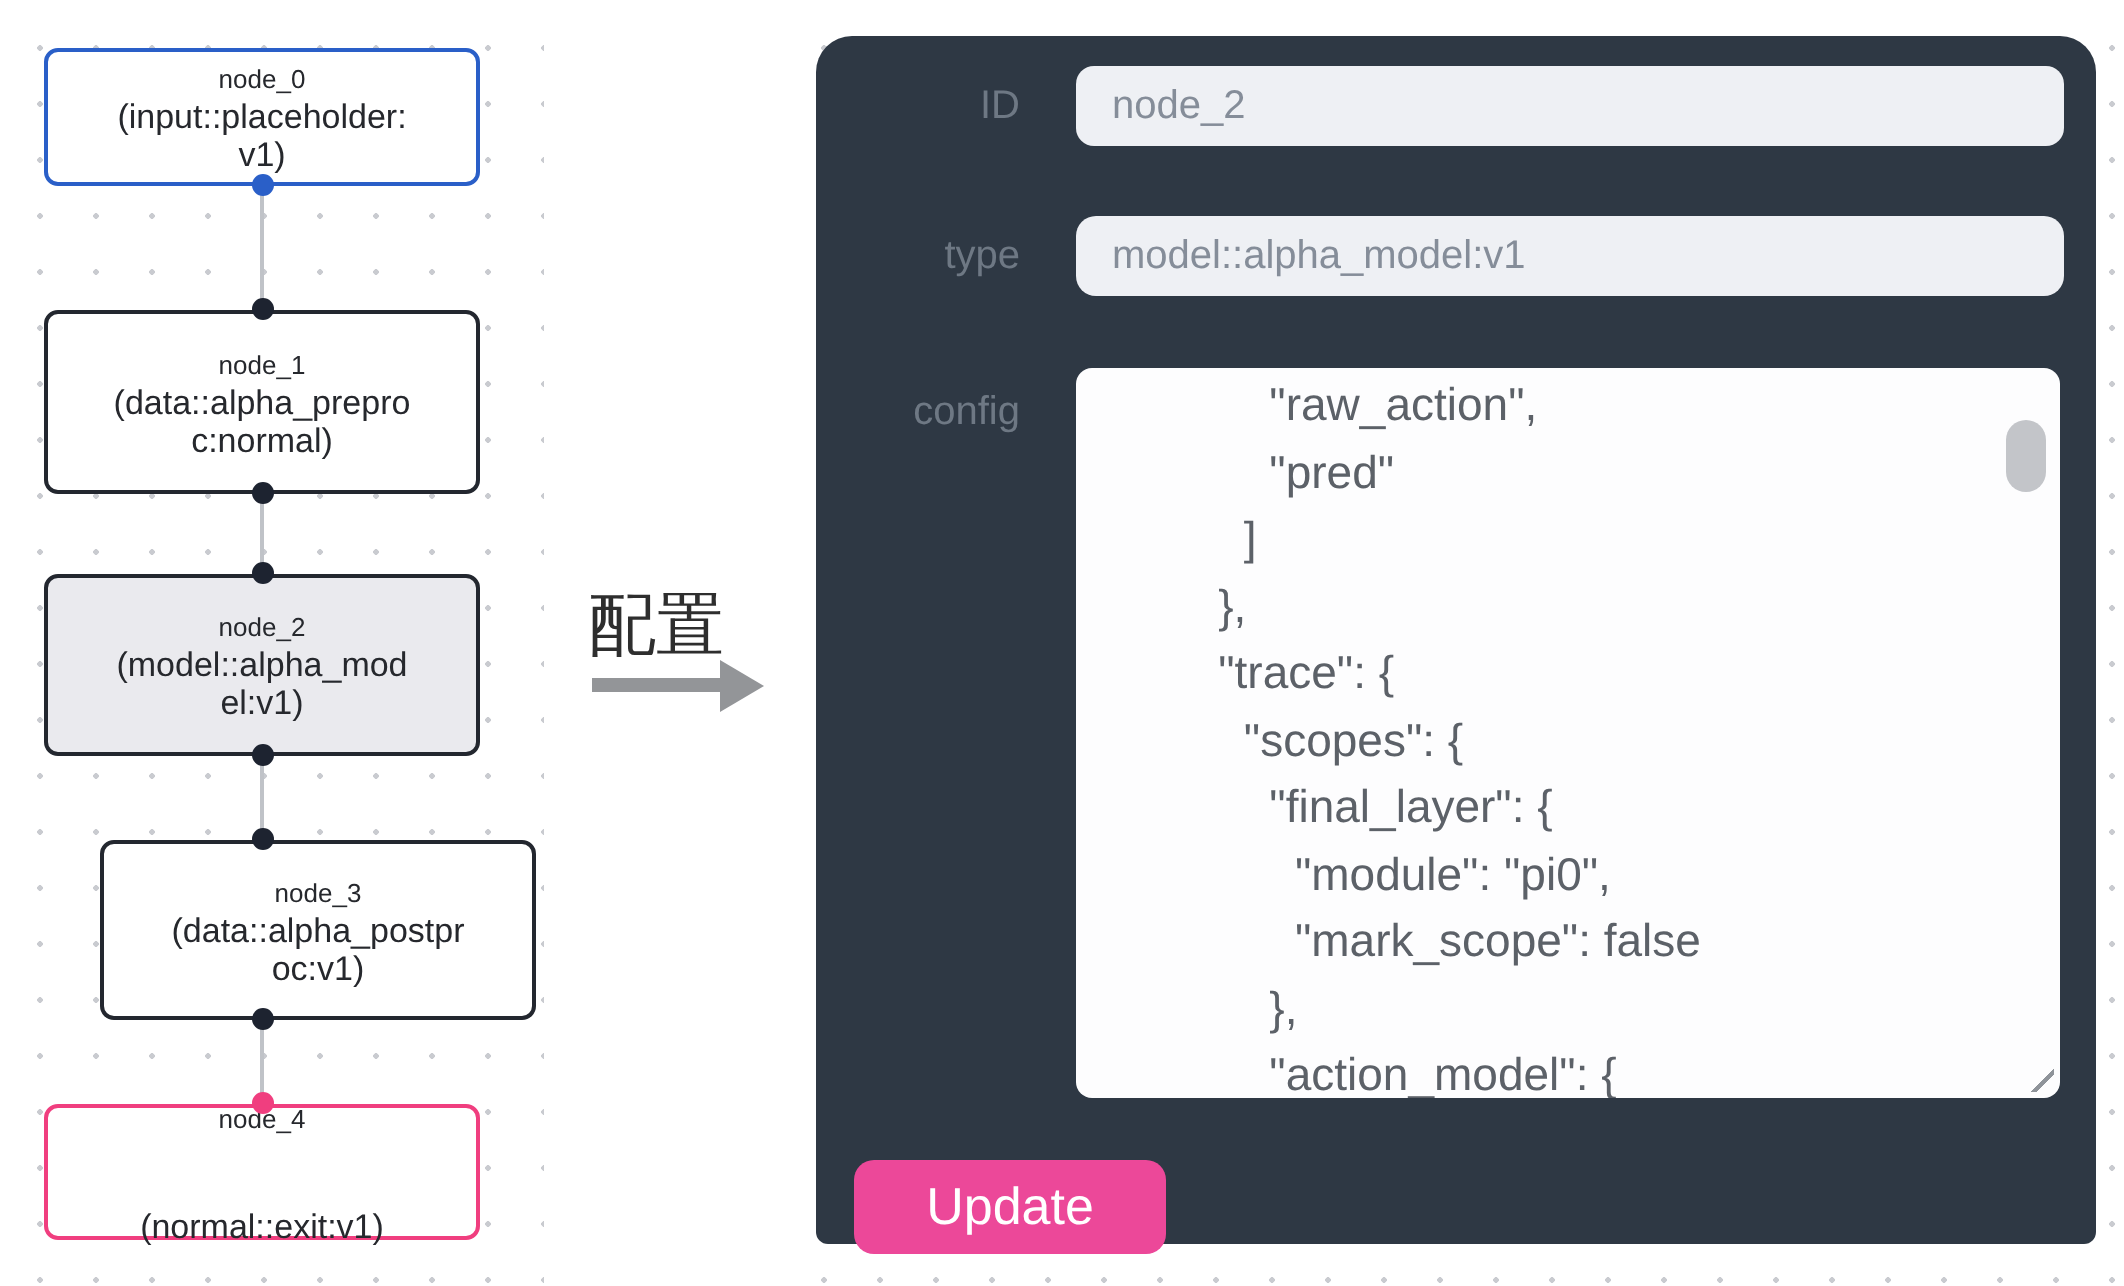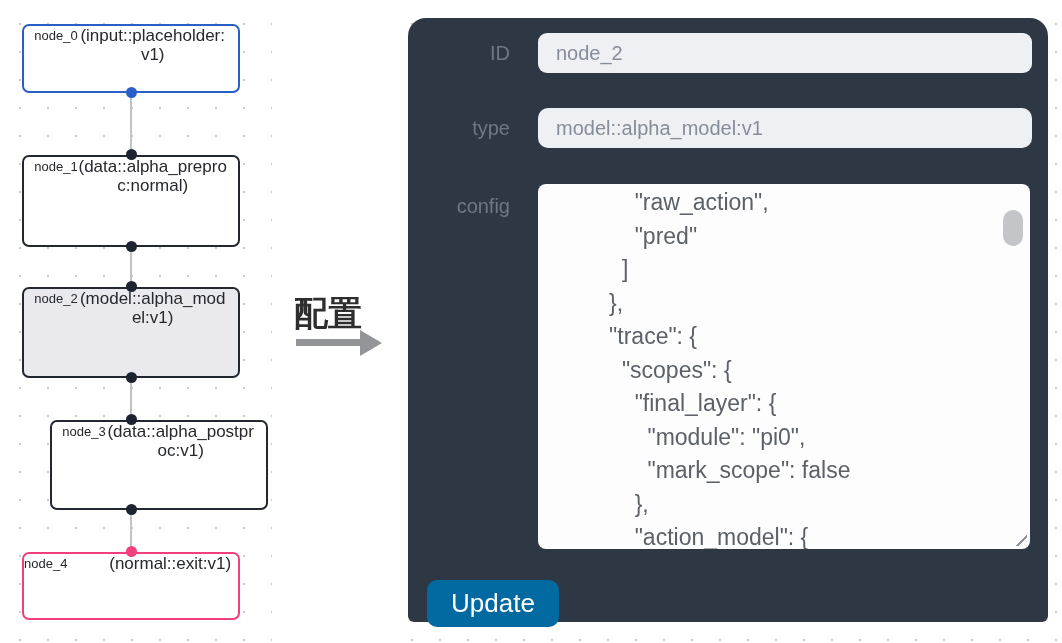--- a/index.html
+++ b/index.html
@@ -5,60 +5,60 @@
   html,body{margin:0;padding:0;background:#ffffff;}
   *{box-sizing:border-box;font-family:"Liberation Sans","DejaVu Sans",sans-serif;}
   #stage{position:relative;width:1062px;height:643px;background:#ffffff;overflow:hidden;}
 
   
   .canvas{position:absolute;top:0;height:643px;background-image:radial-gradient(circle,#c9cbd0 1.3px,transparent 1.5px);background-size:28px 28px;background-position:6px 10px;}
   #canvas-left{left:0;width:272px;}
   #canvas-right{left:392px;width:670px;}
 
   
-  .flow-node{position:absolute;left:22px;width:218px;background:#ffffff;border:2px solid #23272f;border-radius:7px;display:flex;justify-content:center;z-index:2;}
+  .flow-node{position:absolute;left:22px;width:218px;background:#ffffff;border:2px solid #23272f;border-radius:7px;display:flex;flex-direction:column;align-items:center;justify-content:center;z-index:2;}
   .flow-node .node-title{font-size:13px;line-height:19px;color:#26282d;text-align:center;}
   .flow-node .node-subtitle{font-size:17px;line-height:19px;color:#26282d;text-align:center;width:150px;word-break:break-all;}
   #node-0{top:24px;height:69px;border-color:#2a5fc8;}
   #node-1{top:155px;height:92px;}
   #node-2{top:287px;height:91px;background:#eaeaee;}
   #node-3{top:420px;height:90px;margin-left:28px;}
   #node-4{top:552px;height:68px;border-color:#f03e7f;gap:35px;}
 
   
   .flow-edge{position:absolute;left:130px;width:2px;background:#c0c3c8;z-index:1;}
   #edge-0{top:93px;height:62px;}
   #edge-1{top:247px;height:40px;}
   #edge-2{top:378px;height:42px;}
   #edge-3{top:510px;height:42px;}
   .handle{position:absolute;left:126px;width:11px;height:11px;border-radius:50%;background:#1d2330;z-index:3;}
   .handle.blue{background:#2a5fc8;}
   .handle.pink{background:#f03e7f;}
 
   
-  #config-annotation{position:absolute;left:294px;top:295px;z-index:4;font-weight:bold;}
+  #config-annotation{position:absolute;left:294px;top:295px;z-index:4;}
   #config-annotation .cn-label{font-size:34px;line-height:36px;color:#2e2e2e;}
   #arrow{position:absolute;left:296px;top:330px;width:90px;height:28px;}
   #arrow .shaft{position:absolute;left:0;top:9px;width:66px;height:7px;background:#939598;}
   #arrow .head{position:absolute;left:64px;top:0;width:0;height:0;border-top:13px solid transparent;border-bottom:13px solid transparent;border-left:22px solid #939598;}
 
   
   #config-panel{position:absolute;left:408px;top:18px;width:640px;height:604px;background:#2e3844;border-radius:18px 18px 6px 6px;z-index:2;}
   .field-label{position:absolute;left:0;width:102px;height:40px;line-height:40px;text-align:right;font-size:20px;color:#6e7884;}
   #label-id{top:15px;}
   #label-type{top:90px;}
   #label-config{top:168px;}
   .panel-input{position:absolute;left:130px;width:494px;height:40px;background:#eef0f4;border:none;border-radius:9px;padding:0 18px;font-size:20px;color:#858d99;outline:none;}
   #input-id{top:15px;}
   #input-type{top:90px;border-radius:10px;}
   #config-wrap{position:absolute;left:130px;top:166px;width:492px;height:365px;background:#fdfdfe;border-radius:8px;}
   #config-textarea{position:absolute;left:0;top:0;width:100%;height:100%;border:none;background:transparent;resize:none;overflow:hidden;outline:none;padding:2px 36px 2px 20px;font-size:23px;line-height:33.5px;color:#5c6168;white-space:pre;font-family:"Liberation Sans","DejaVu Sans",sans-serif;}
   #config-scrollbar-thumb{position:absolute;right:7px;top:26px;width:20px;height:36px;border-radius:10px;background:#c3c5c9;}
   #config-resize-handle{position:absolute;right:3px;bottom:3px;width:15px;height:15px;background:repeating-linear-gradient(135deg,transparent 0 4px,#8f949a 4px 6px,transparent 6px 9px);clip-path:polygon(100% 0,100% 100%,0 100%);}
-  #update-button{position:absolute;left:19px;top:562px;width:132px;height:47px;background:#0369a1;border:none;border-radius:10px;color:#ffffff;font-size:26px;display:flex;align-items:center;justify-content:center;cursor:pointer;}
+  #update-button{position:absolute;left:19px;top:562px;width:156px;height:47px;background:#ec4899;border:none;border-radius:10px;color:#ffffff;font-size:26px;display:flex;align-items:center;justify-content:center;cursor:pointer;}
 </style>
 </head>
 <body>
 
 <div id="stage">
 
   <div id="canvas-left" class="canvas">
 
     <div id="node-0" class="flow-node">
       <div class="node-title">node_0</div>

